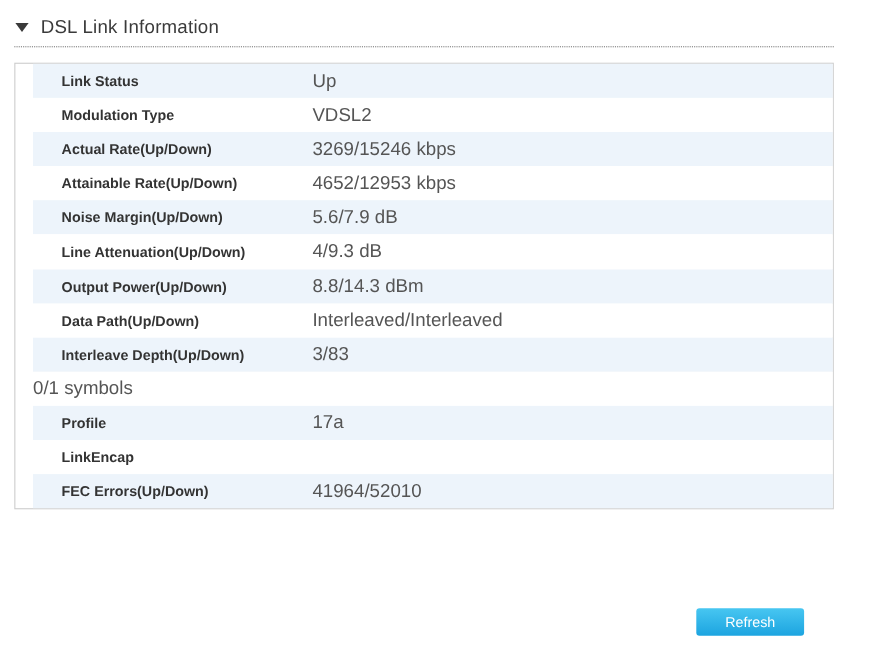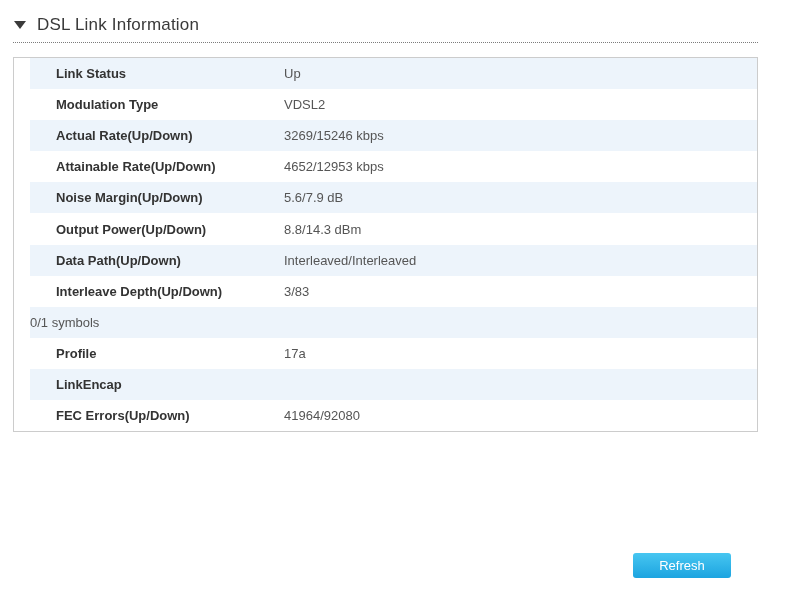--- a/index.html
+++ b/index.html
@@ -37,21 +37,21 @@
     display: flex; align-items: center;
     background: #ffffff;
     margin-left: 16px;
   }
   .info-row:nth-child(odd) { background: var(--row-alt-bg, #edf4fb); }
   .row-label {
     margin-left: 26px; width: 228px;
     font-size: 13px; font-weight: bold; color: var(--label-text, #333333);
   }
   .row-value {
-    font-size: 13px; color: var(--value-text, #555555);
+    font-size: 17px; color: var(--value-text, #555555);
   }
 
   .refresh-button {
     position: absolute; left: 633px; top: 553px; width: 98px; height: 25px;
     border: none; border-radius: 3px;
     background: linear-gradient(to bottom, var(--button-gradient-top, #47c6f1), var(--button-gradient-bottom, #1ca4e0));
     color: var(--button-text, #ffffff);
     font-family: "Liberation Sans", sans-serif;
     font-size: 13px;
     cursor: pointer;
@@ -83,20 +83,24 @@
   </div>
   <div class="info-row">
     <span class="row-label">Attainable Rate(Up/Down)</span>
     <span class="row-value">4652/12953 kbps</span>
   </div>
   <div class="info-row">
     <span class="row-label">Noise Margin(Up/Down)</span>
     <span class="row-value">5.6/7.9 dB</span>
   </div>
   <div class="info-row">
+    <span class="row-label">Line Attenuation(Up/Down)</span>
+    <span class="row-value">4/9.3 dB</span>
+  </div>
+  <div class="info-row">
     <span class="row-label">Output Power(Up/Down)</span>
     <span class="row-value">8.8/14.3 dBm</span>
   </div>
   <div class="info-row">
     <span class="row-label">Data Path(Up/Down)</span>
     <span class="row-value">Interleaved/Interleaved</span>
   </div>
   <div class="info-row">
     <span class="row-label">Interleave Depth(Up/Down)</span>
     <span class="row-value">3/83</span>
@@ -106,17 +110,17 @@
   </div>
   <div class="info-row">
     <span class="row-label">Profile</span>
     <span class="row-value">17a</span>
   </div>
   <div class="info-row">
     <span class="row-label">LinkEncap</span>
   </div>
   <div class="info-row">
     <span class="row-label">FEC Errors(Up/Down)</span>
-    <span class="row-value">41964/92080</span>
+    <span class="row-value">41964/52010</span>
   </div>
 </div>
 
 <button class="refresh-button">Refresh</button>
 
 </body></html>

